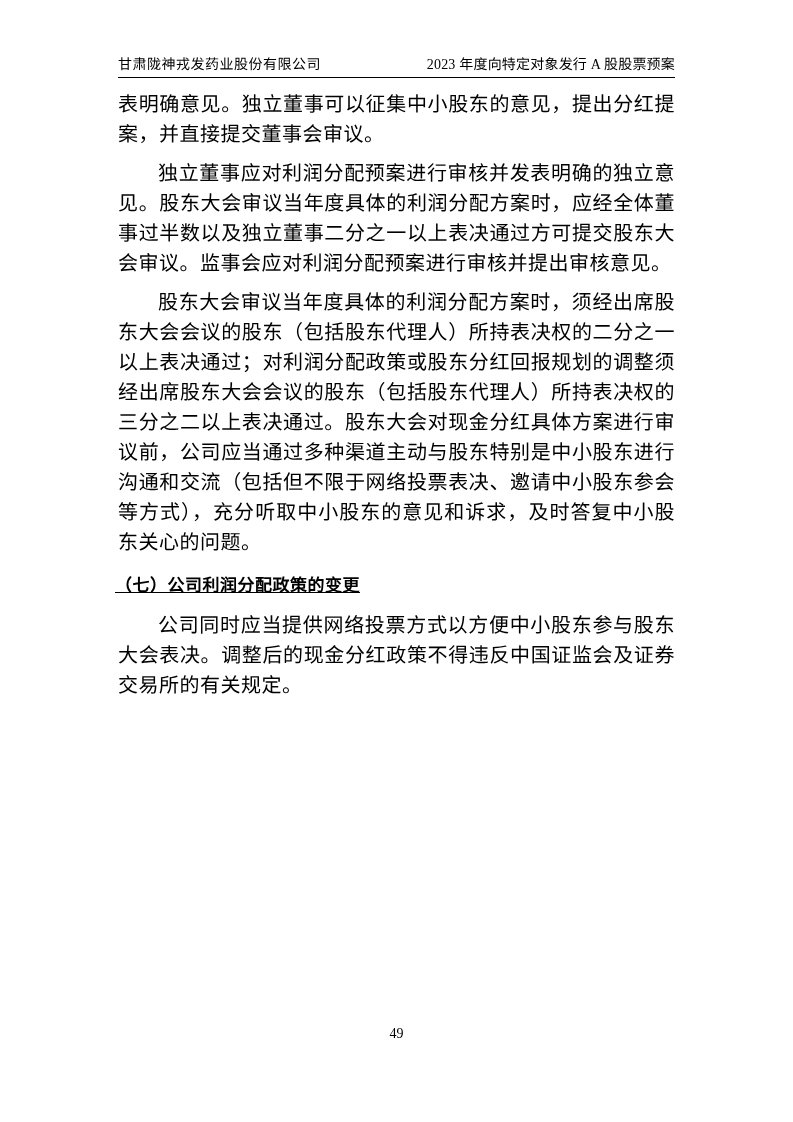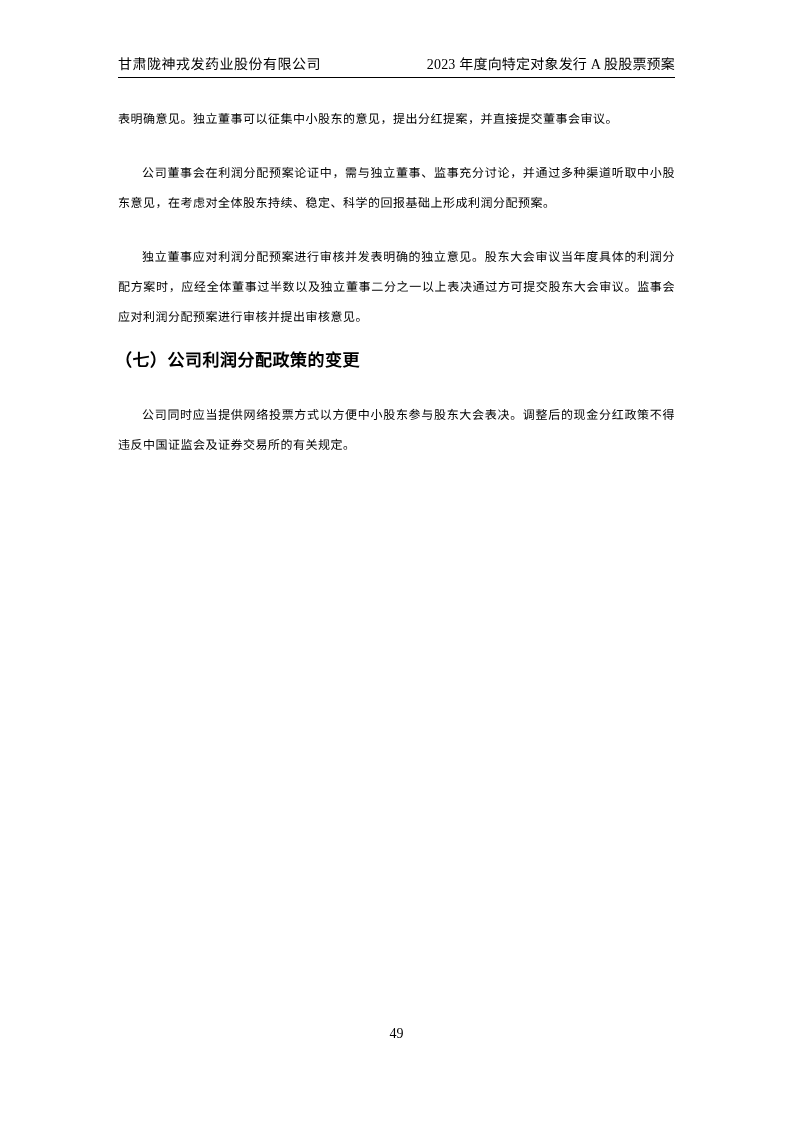--- a/index.html
+++ b/index.html
@@ -29,38 +29,39 @@
   }
   .header .left { letter-spacing: 0.5px; }
   .header .right { letter-spacing: 0.2px; font-family: Liberation Serif, serif; }
   .content {
     position: absolute;
     top: 80px;
     left: 118px;
     right: 118px;
   }
   .content p {
-    font-size: 12px;
+    font-size: 20px;
     line-height: 30px;
-    margin-top: 24px;
+    margin-top: 9px;
     text-align: justify;
     text-justify: inter-ideograph;
     text-indent: 2em;
     letter-spacing: 0.5px;
   }
   .content p.no-indent { text-indent: 0; }
   .content h3 {
     font-family: "Liberation Sans", "DejaVu Sans", sans-serif;
     font-size: 17px;
     font-weight: bold;
     line-height: 30px;
     margin-top: 14px;
     margin-bottom: 2px;
     margin-left: -3px;
     letter-spacing: 0.5px;
+    text-decoration: underline;
   }
   .footer {
     position: absolute;
     bottom: 80px;
     left: 0;
     width: 100%;
     text-align: center;
     font-size: 14px;
   }
 </style>
@@ -69,22 +70,22 @@
 
 <div class="page">
 
   <div class="header">
     <span class="left">甘肃陇神戎发药业股份有限公司</span>
     <span class="right">2023 年度向特定对象发行 A 股股票预案</span>
   </div>
 
   <div class="content">
     <p class="no-indent">表明确意见。独立董事可以征集中小股东的意见，提出分红提案，并直接提交董事会审议。</p>
-    <p>公司董事会在利润分配预案论证中，需与独立董事、监事充分讨论，并通过多种渠道听取中小股东意见，在考虑对全体股东持续、稳定、科学的回报基础上形成利润分配预案。</p>
     <p>独立董事应对利润分配预案进行审核并发表明确的独立意见。股东大会审议当年度具体的利润分配方案时，应经全体董事过半数以及独立董事二分之一以上表决通过方可提交股东大会审议。监事会应对利润分配预案进行审核并提出审核意见。</p>
+    <p>股东大会审议当年度具体的利润分配方案时，须经出席股东大会会议的股东（包括股东代理人）所持表决权的二分之一以上表决通过；对利润分配政策或股东分红回报规划的调整须经出席股东大会会议的股东（包括股东代理人）所持表决权的三分之二以上表决通过。股东大会对现金分红具体方案进行审议前，公司应当通过多种渠道主动与股东特别是中小股东进行沟通和交流（包括但不限于网络投票表决、邀请中小股东参会等方式），充分听取中小股东的意见和诉求，及时答复中小股东关心的问题。</p>
     <h3>（七）公司利润分配政策的变更</h3>
     <p>公司同时应当提供网络投票方式以方便中小股东参与股东大会表决。调整后的现金分红政策不得违反中国证监会及证券交易所的有关规定。</p>
   </div>
 
   <div class="footer">
     <span>49</span>
   </div>
 
 </div>
 

